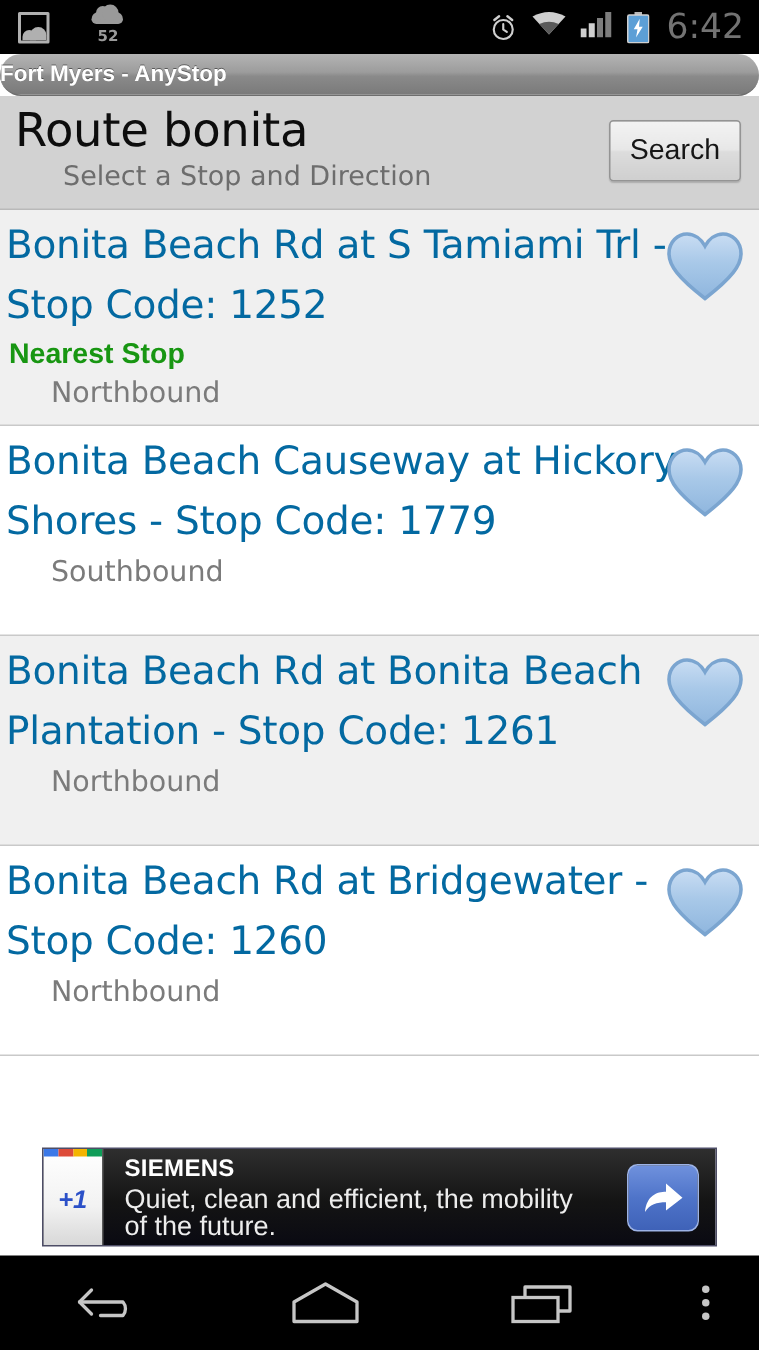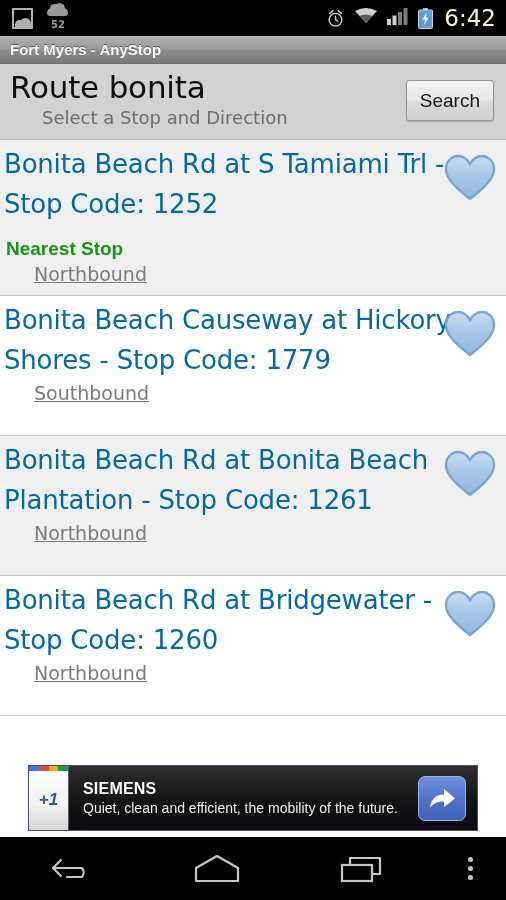--- a/index.html
+++ b/index.html
@@ -23,21 +23,21 @@
 
   
   .status-bar {
     height: 36px;
     background: #000000;
     display: flex;
     align-items: center;
     padding: 0 10px 0 12px;
     flex: 0 0 36px;
   }
-  .status-left { display: flex; align-items: center; gap: 12px; }
+  .status-left { display: flex; align-items: center; gap: 26px; }
   .status-right { margin-left: auto; display: flex; align-items: center; gap: 9px; }
 
   .icon-screenshot {
     width: 21px; height: 21px;
     border: 2px solid #b0b0b0;
     position: relative;
     overflow: hidden;
     border-radius: 1px;
   }
   .icon-screenshot::before {
@@ -68,37 +68,38 @@
     position:absolute; bottom:-1px; left:0; width:26px;
     text-align:center; color:#9a9a9a; font-size:10px; font-weight:bold;
     line-height:10px;
   }
 
   .icon-alarm { width:19px; height:19px; position:relative; }
   .icon-wifi, .icon-signal { display:block; }
   .icon-battery { width:15px; height:21px; position:relative; }
 
   .status-time {
-    color: #fef9c3;
+    color: #737373;
     font-size: 23px;
     font-weight: 400;
     letter-spacing: 0px;
     line-height: 23px;
     margin-left: 2px;
   }
 
   
   .app-title-bar {
     flex: 0 0 28px;
     height: 28px;
     background: linear-gradient(to bottom, #b4b4b4 0%, #9c9c9c 45%, #8a8a8a 55%, #7a7a7a 100%);
     display: flex;
     align-items: center;
-    padding-left: 10px;
+    padding-left: 0;
     border-bottom: 1px solid #6e6e6e;
+    border-radius: 14px;
   }
   .app-title-text {
     color: #ffffff;
     font-size: 15px;
     font-weight: bold;
     text-shadow: 0 -1px 0 rgba(0,0,0,0.45);
     font-family: "Liberation Sans", sans-serif;
   }
 
   
@@ -165,28 +166,26 @@
     letter-spacing: -0.2px;
     word-wrap: break-word;
   }
   .nearest-badge {
     font-size: 19px;
     line-height: 25px;
     font-weight: bold;
     color: #189612;
     padding-left: 2px;
     font-family: "Liberation Sans", sans-serif;
-    margin-top: 12px;
   }
   .direction {
     font-size: 19px;
     line-height: 26px;
     color: #7b7b7b;
     padding-left: 30px;
-    text-decoration: underline;
   }
 
   .heart {
     position: absolute;
     top: 14px;
     right: 10px;
     width: 52px;
     height: 47px;
   }
 
@@ -242,21 +241,21 @@
   .ad-headline {
     color: #ffffff;
     font-size: 16px;
     font-weight: bold;
     line-height: 20px;
     font-family: "Liberation Sans", sans-serif;
     letter-spacing: 0.2px;
   }
   .ad-body {
     color: #ededed;
-    font-size: 14px;
+    font-size: 18px;
     line-height: 18px;
     font-family: "Liberation Sans", sans-serif;
   }
   .ad-action {
     flex: 0 0 70px;
     display: flex;
     align-items: center;
     justify-content: center;
   }
   .ad-arrow-btn {

